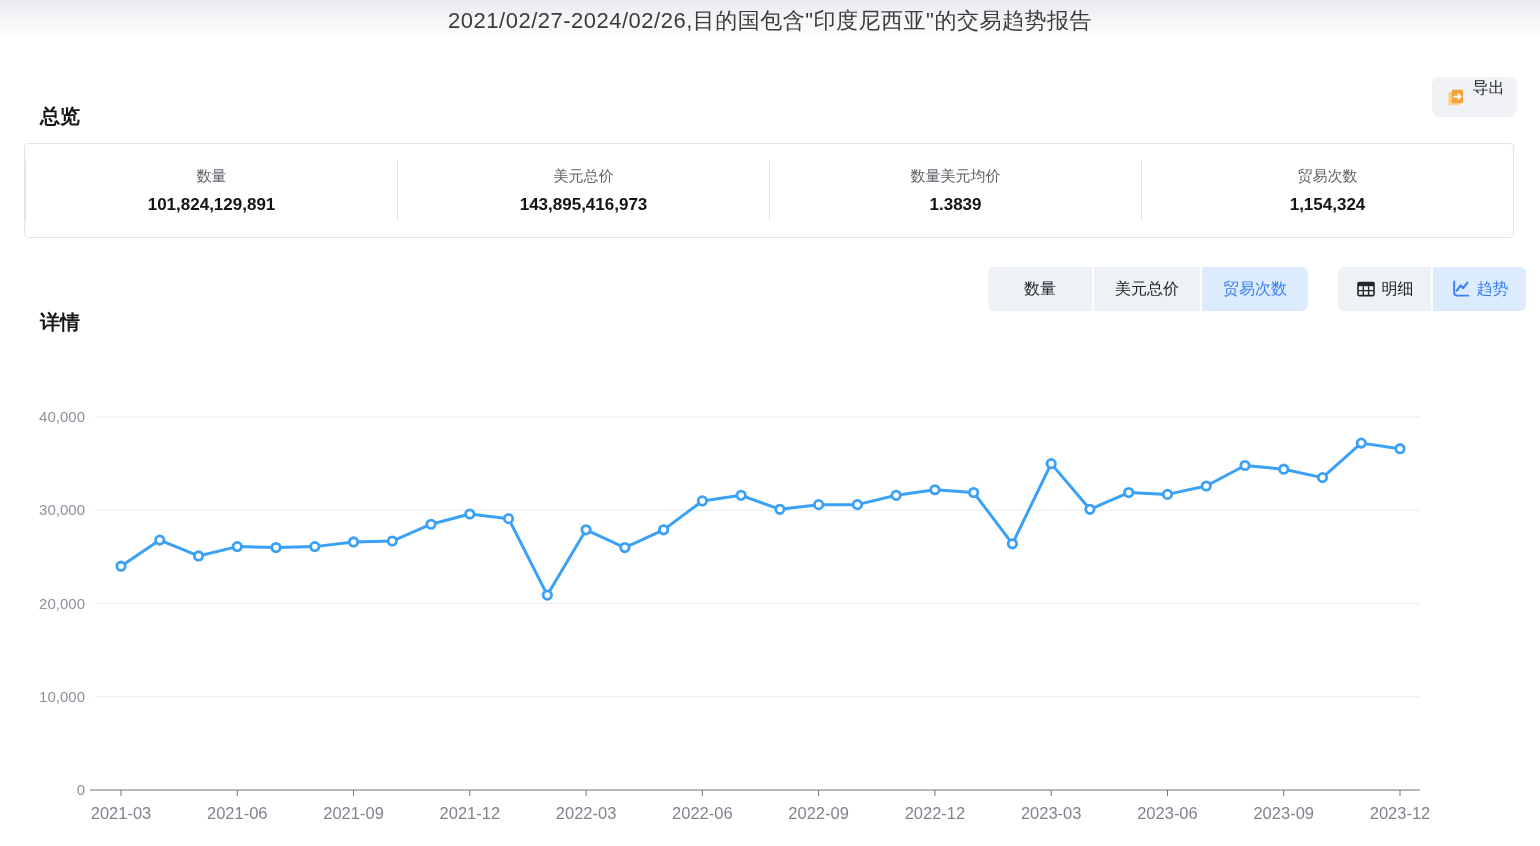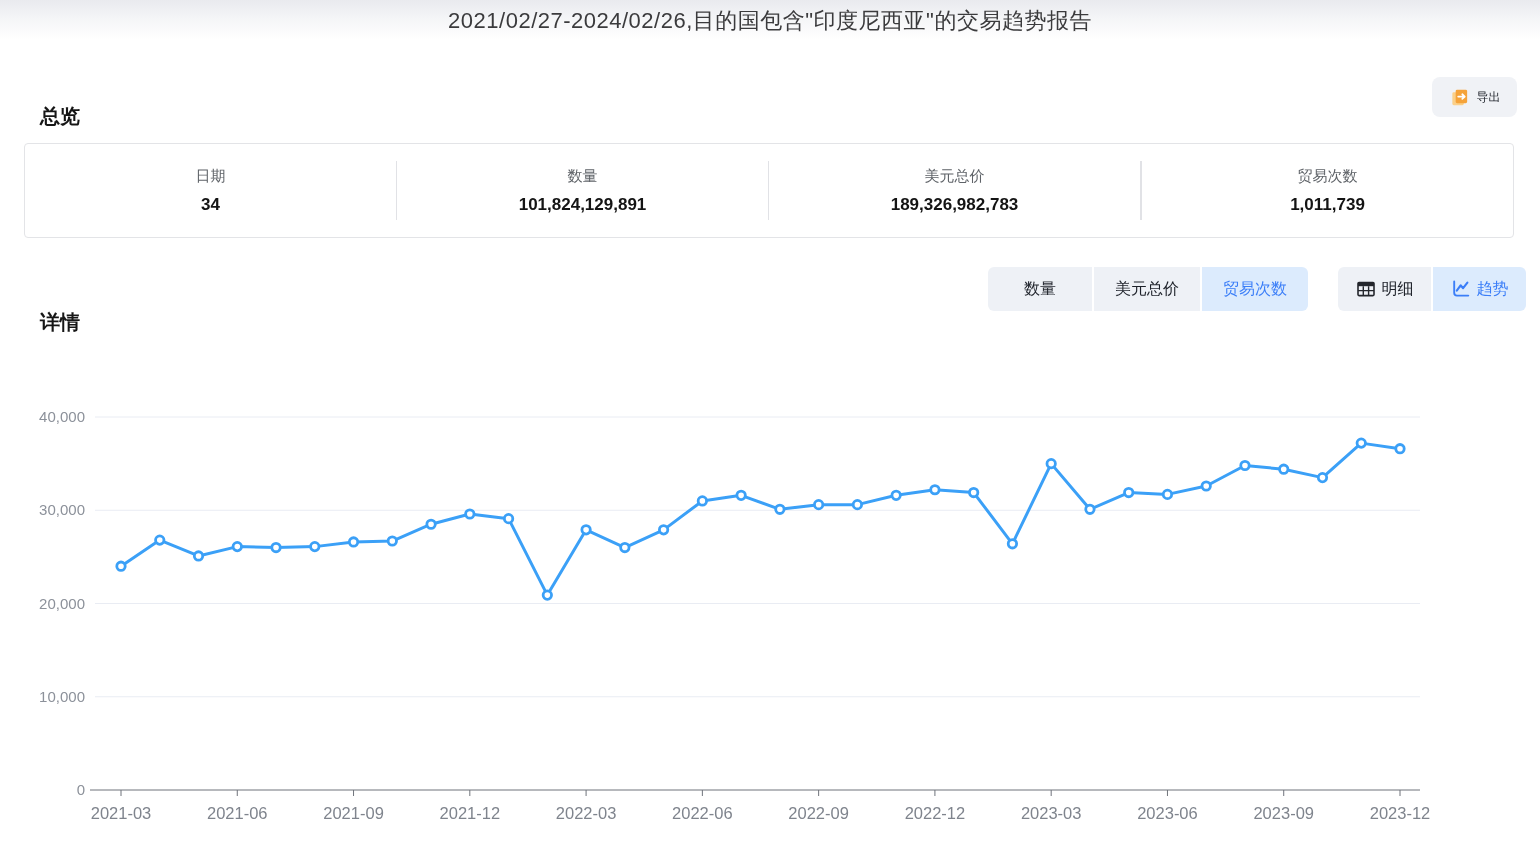--- a/index.html
+++ b/index.html
@@ -6,22 +6,22 @@
   body{font-family:"Liberation Sans","DejaVu Sans",sans-serif;background:#fff;}
   .page{position:relative;width:1540px;height:846px;background:#fff;overflow:hidden;}
   .top-gradient{position:absolute;left:0;top:0;width:100%;height:40px;
     background:linear-gradient(180deg,#e9eaee 0%,#f4f5f7 45%,#ffffff 100%);}
   .page-title{position:absolute;left:0;top:6px;width:100%;text-align:center;margin:0;
     font-size:22px;font-weight:500;color:#3b3b3d;letter-spacing:0.5px;}
   .section-heading{position:absolute;left:24px;margin:16px;font-size:20px;font-weight:700;color:#161616;}
   #overview-heading{top:87px;}
   #detail-heading{top:293px;}
   .export-btn{position:absolute;top:77px;right:23px;width:85px;height:40px;border:none;
-    background:#f0f2f6;border-radius:8px;display:flex;align-items:center;justify-content:center;
-    gap:7px;font-size:12px;color:#1d2129;cursor:pointer;font-family:inherit;}
+    background:#f0f2f6;border-radius:8px;display:flex;justify-content:center;
+    gap:7px;font-size:16px;color:#1d2129;cursor:pointer;font-family:inherit;}
   .stats-card{position:absolute;left:24px;top:143px;width:1490px;height:95px;
     border:1px solid #e3e4e7;border-radius:4px;background:#fff;display:flex;align-items:stretch;box-sizing:border-box;}
   .stat{flex:1;display:flex;flex-direction:column;align-items:center;justify-content:center;gap:9px;}
   .stat-label{font-size:15px;color:#5f6368;}
   .stat-value{font-size:17px;font-weight:700;color:#141414;}
   .stat-divider{width:1px;background:#e1e2e6;margin:17px 0;}
   .seg-group{position:absolute;top:267px;display:flex;gap:2px;}
   #metric-tab-group{left:988px;}
   #view-tab-group{left:1338px;}
   .seg-btn{height:44px;border:none;background:#eef1f6;color:#1d2129;font-size:16px;
@@ -50,39 +50,39 @@
       <svg width="21" height="21" viewBox="0 0 22 22">
         <rect x="3.5" y="5.5" width="12" height="13.5" rx="1.5" fill="#fbd089"></rect>
         <rect x="7" y="2.8" width="12" height="14.2" rx="1.5" fill="#f5a33a"></rect>
         <path d="M9.6 10 H16.3 M13.9 7.6 L16.5 10 L13.9 12.4" stroke="#fff" stroke-width="1.8" fill="none" stroke-linecap="round" stroke-linejoin="round"></path>
       </svg>
     </span>
     <span>导出</span>
   </button>
 
   <div class="stats-card">
-    <div class="stat">
-      <div class="stat-label">日期</div>
-      <div class="stat-value">34</div>
-    </div>
     <div class="stat-divider"></div>
     <div class="stat">
       <div class="stat-label">数量</div>
       <div class="stat-value">101,824,129,891</div>
     </div>
     <div class="stat-divider"></div>
     <div class="stat">
       <div class="stat-label">美元总价</div>
-      <div class="stat-value">189,326,982,783</div>
+      <div class="stat-value">143,895,416,973</div>
     </div>
     <div class="stat-divider"></div>
+    <div class="stat">
+      <div class="stat-label">数量美元均价</div>
+      <div class="stat-value">1.3839</div>
+    </div>
     <div class="stat-divider"></div>
     <div class="stat">
       <div class="stat-label">贸易次数</div>
-      <div class="stat-value">1,011,739</div>
+      <div class="stat-value">1,154,324</div>
     </div>
   </div>
 
   <h2 class="section-heading" id="detail-heading">详情</h2>
 
   <div class="seg-group" id="metric-tab-group">
     <button class="seg-btn">数量</button>
     <button class="seg-btn">美元总价</button>
     <button class="seg-btn selected">贸易次数</button>
   </div>

